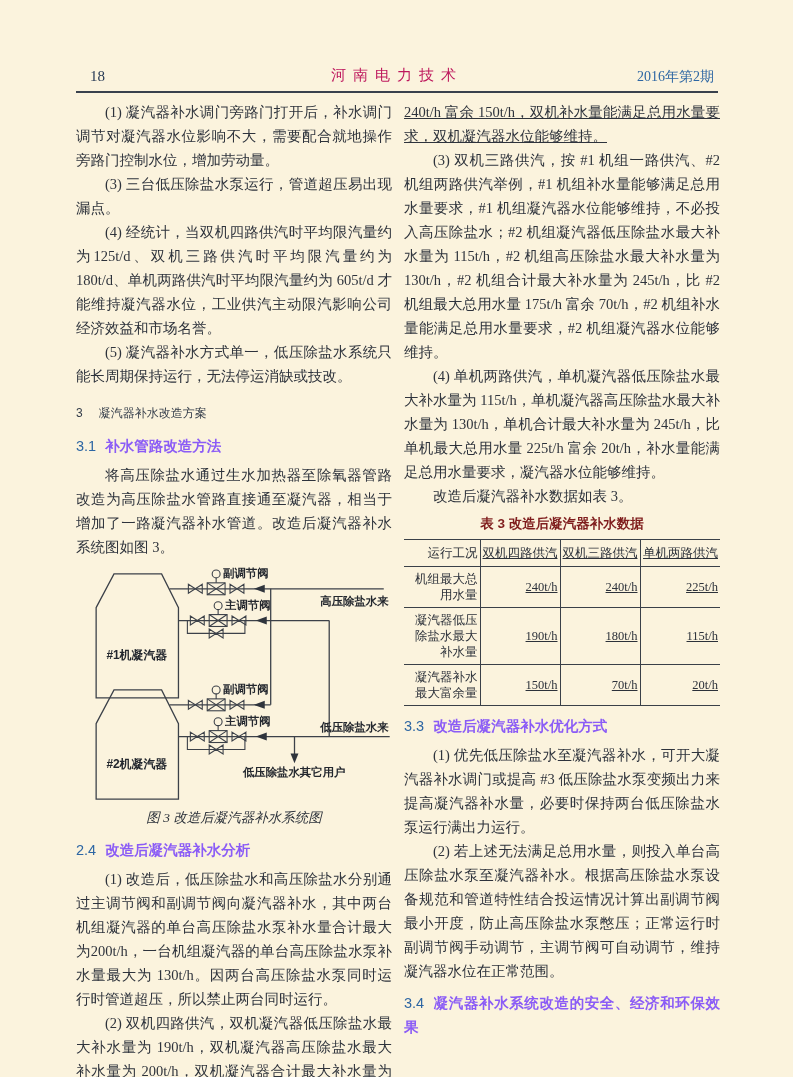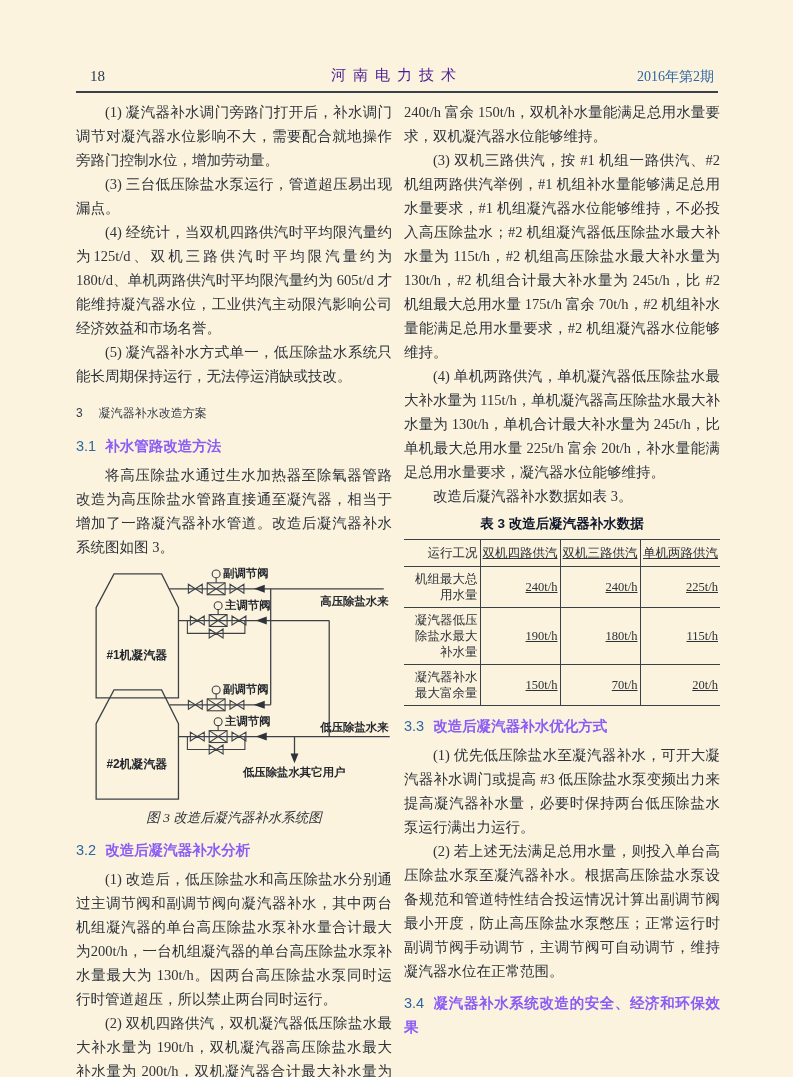--- a/index.html
+++ b/index.html
@@ -11,31 +11,31 @@
     position:relative;
     overflow:hidden;
   }
   .page{position:absolute;inset:0;}
 
   
   .hdr{position:absolute;left:76px;top:60px;width:642px;height:31px;
        border-bottom:2px solid #39414d;}
   .hdr .pageno{position:absolute;left:14px;bottom:6px;font-size:15px;color:#273a55;}
   .hdr .journal{position:absolute;left:0;right:0;bottom:6px;text-align:center;
-       font-size:15px;color:#4c1d95;letter-spacing:7px;
+       font-size:15px;color:#be185d;letter-spacing:7px;
        font-family:"Liberation Sans","DejaVu Sans",sans-serif;}
   .hdr .issue{position:absolute;right:4px;bottom:5px;font-size:14px;color:#2d66a3;}
 
   
   .col{position:absolute;top:100px;width:316px;font-size:14.5px;line-height:24px;
        text-align:justify;}
   .col-left{left:76px;}
   .col-right{left:404px;}
   .para{margin:0;text-indent:2em;}
-  .para.noindent{text-indent:0;}
+  .para.noindent{text-indent:0;text-decoration:underline;}
 
   
   .sec{margin:13px 0 9px;font-family:"Liberation Sans","DejaVu Sans",sans-serif;
        font-size:12px;font-weight:normal;color:#333c49;}
   .sec .num{margin-right:16px;}
   .sub{margin:8px 0 5px;font-family:"Liberation Sans","DejaVu Sans",sans-serif;
        font-size:14.5px;}
   .sub .num{color:#2d66a3;font-weight:normal;margin-right:9px;}
   .sub .ttl{font-weight:bold;color:#8b5cf6;}
 
@@ -47,21 +47,21 @@
   .dg{stroke:#3c4149;stroke-width:1.3;fill:none;}
   .dg-thin{stroke:#3c4149;stroke-width:1.1;fill:none;}
   .dg-fill{fill:#2f343c;stroke:none;}
   .dg-txt{font-family:"Liberation Sans","DejaVu Sans",sans-serif;font-weight:bold;
        font-size:11.5px;fill:#23272e;}
   .dg-box-txt{font-family:"Liberation Sans","DejaVu Sans",sans-serif;font-weight:bold;
        font-size:12px;fill:#23272e;}
 
   
   .tbl-cap{font-family:"Liberation Sans","DejaVu Sans",sans-serif;font-weight:bold;
-       font-size:13.5px;text-align:center;margin:4px 0 3px;color:#0f172a;}
+       font-size:13.5px;text-align:center;margin:4px 0 3px;color:#7f1d1d;}
   table{border-collapse:collapse;width:316px;table-layout:fixed;
        border-top:1.6px solid #3a4048;border-bottom:1.6px solid #3a4048;
        font-size:12.5px;line-height:16px;color:#2c313a;}
   th,td{font-weight:normal;text-align:right;vertical-align:middle;
        padding:4px 2px;border-bottom:1px solid #3a4048;}
   th{padding:5px 2px;}
   td+td,th+th{border-left:1px solid #3a4048;text-decoration:underline;}
   tr:last-child td{border-bottom:none;}
   col.c0{width:76px;}
 </style>
@@ -160,21 +160,21 @@
           <text class="dg-txt" x="246" y="169">低压除盐水来</text>
 
           <path class="dg" d="M220 175 V196"></path>
           <path class="dg-fill" d="M220 202 L216 192 L224 192 Z"></path>
           <text class="dg-txt" x="168" y="215">低压除盐水其它用户</text>
         </g>
       </svg>
       <figcaption>图 3 改造后凝汽器补水系统图</figcaption>
     </figure>
 
-    <h3 class="sub"><span class="num">3.2</span><span class="ttl">改造后凝汽器补水分析</span></h3>
+    <h3 class="sub"><span class="num">2.4</span><span class="ttl">改造后凝汽器补水分析</span></h3>
     <p class="para">(1) 改造后，低压除盐水和高压除盐水分别通过主调节阀和副调节阀向凝汽器补水，其中两台机组凝汽器的单台高压除盐水泵补水量合计最大为200t/h，一台机组凝汽器的单台高压除盐水泵补水量最大为 130t/h。因两台高压除盐水泵同时运行时管道超压，所以禁止两台同时运行。</p>
     <p class="para">(2) 双机四路供汽，双机凝汽器低压除盐水最大补水量为 190t/h，双机凝汽器高压除盐水最大补水量为 200t/h，双机凝汽器合计最大补水量为 390t/h，比双机最大总用水量</p>
   </div>
 
   <div class="col col-right">
     <p class="para noindent">240t/h 富余 150t/h，双机补水量能满足总用水量要求，双机凝汽器水位能够维持。</p>
     <p class="para">(3) 双机三路供汽，按 #1 机组一路供汽、#2 机组两路供汽举例，#1 机组补水量能够满足总用水量要求，#1 机组凝汽器水位能够维持，不必投入高压除盐水；#2 机组凝汽器低压除盐水最大补水量为 115t/h，#2 机组高压除盐水最大补水量为 130t/h，#2 机组合计最大补水量为 245t/h，比 #2 机组最大总用水量 175t/h 富余 70t/h，#2 机组补水量能满足总用水量要求，#2 机组凝汽器水位能够维持。</p>
     <p class="para">(4) 单机两路供汽，单机凝汽器低压除盐水最大补水量为 115t/h，单机凝汽器高压除盐水最大补水量为 130t/h，单机合计最大补水量为 245t/h，比单机最大总用水量 225t/h 富余 20t/h，补水量能满足总用水量要求，凝汽器水位能够维持。</p>
     <p class="para">改造后凝汽器补水数据如表 3。</p>
 

